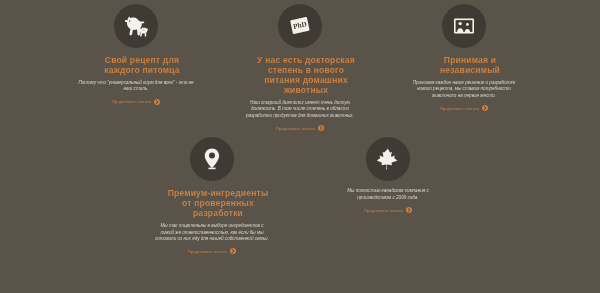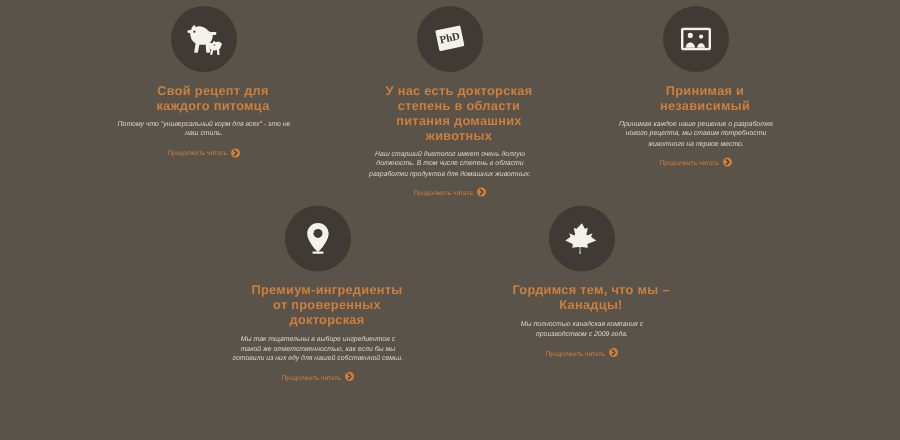--- a/index.html
+++ b/index.html
@@ -102,21 +102,21 @@
 
     <div class="col">
       <div class="badge">
         <svg width="24" height="24" viewBox="0 0 24 24" aria-hidden="true">
           <g transform="rotate(-12 12 12)">
             <rect x="3.5" y="4.5" width="17" height="14" rx="1" class="glyph"></rect>
             <text x="12" y="13.6" text-anchor="middle" font-family="Liberation Serif, serif" font-size="7.2" font-weight="bold" fill="#3f3b34">PhD</text>
           </g>
         </svg>
       </div>
-      <h3 class="title">У нас есть докторская степень в области питания домашних животных</h3>
+      <h3 class="title">У нас есть докторская степень в нового питания домашних животных</h3>
       <p class="body">Наш старший диетолог имеет очень долгую должность. В том числе степень в области разработки продуктов для домашних животных.</p>
       <a class="more">
         <span>Продолжить читать</span>
         <span class="arrow">
           <svg width="6" height="6" viewBox="0 0 6 6">
               <path d="M2.2 1.4L3.9 3 2.2 4.6" fill="none" stroke="#3f3b34" stroke-width=".9" stroke-linecap="round" stroke-linejoin="round"></path>
             </svg>
         </span>
       </a>
     </div>
@@ -153,39 +153,38 @@
     <div class="col">
       <div class="badge">
         <svg width="20" height="24" viewBox="0 0 20 24" aria-hidden="true">
           <g class="glyph">
             <path d="M10 1.6c-4 0-7.2 3.2-7.2 7.2 0 5 6.3 11.5 6.6 11.8.3.3.8.3 1.1 0 .3-.3 6.6-6.8 6.6-11.8 0-4-3.1-7.2-7.1-7.2z"></path>
           </g>
           <circle cx="10" cy="8.6" r="3" fill="#3f3b34"></circle>
           <path d="M6.4 20.6h7.2v1.6H6.4z" class="glyph"></path>
         </svg>
       </div>
-      <h3 class="title">Премиум-ингредиенты от проверенных докторская</h3>
+      <h3 class="title">Премиум-ингредиенты от проверенных разработки</h3>
       <p class="body">Мы так тщательны в выборе ингредиентов с такой же ответственностью, как если бы мы готовили из них еду для нашей собственной семьи.</p>
       <a class="more">
         <span>Продолжить читать</span>
         <span class="arrow">
           <svg width="6" height="6" viewBox="0 0 6 6">
               <path d="M2.2 1.4L3.9 3 2.2 4.6" fill="none" stroke="#3f3b34" stroke-width=".9" stroke-linecap="round" stroke-linejoin="round"></path>
             </svg>
         </span>
       </a>
     </div>
 
     <div class="col">
       <div class="badge">
         <svg width="24" height="24" viewBox="0 0 24 24" aria-hidden="true">
           <path class="glyph" d="M12 1.8l1.7 3.3c.2.4.6.5 1 .3l1.2-.6-.9 4.3c-.1.5.4.9.9.7l3.1-1.3-.8 1.9c-.1.3 0 .6.2.8l3.1 2.2-5.5 2.1c-.4.1-.6.5-.5.9l.5 1.8-4.4-.6c-.4 0-.7.3-.7.7l.2 4.1h-.8l.2-4.1c0-.4-.3-.7-.7-.7l-4.4.6.5-1.8c.1-.4-.1-.8-.5-.9L.9 13.4 4 11.2c.2-.2.3-.5.2-.8l-.8-1.9 3.1 1.3c.5.2 1-.2.9-.7L6.5 4.8l1.2.6c.4.2.8 0 1-.3z"></path>
         </svg>
       </div>
-      <h3 class="title">Гордимся тем, что мы – Канадцы!</h3>
       <p class="body">Мы полностью канадская компания с производством с 2009 года.</p>
       <a class="more">
         <span>Продолжить читать</span>
         <span class="arrow">
           <svg width="6" height="6" viewBox="0 0 6 6">
               <path d="M2.2 1.4L3.9 3 2.2 4.6" fill="none" stroke="#3f3b34" stroke-width=".9" stroke-linecap="round" stroke-linejoin="round"></path>
             </svg>
         </span>
       </a>
     </div>

